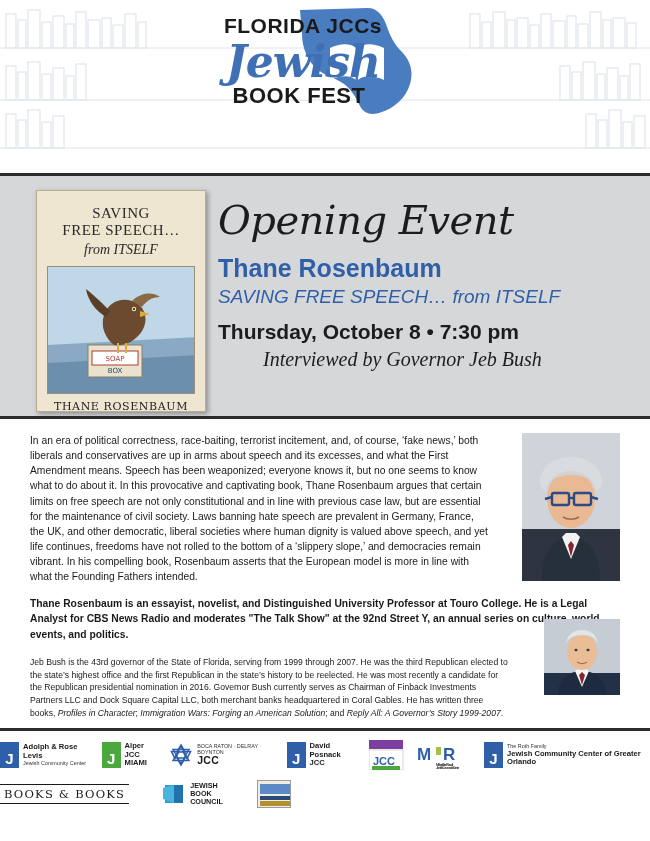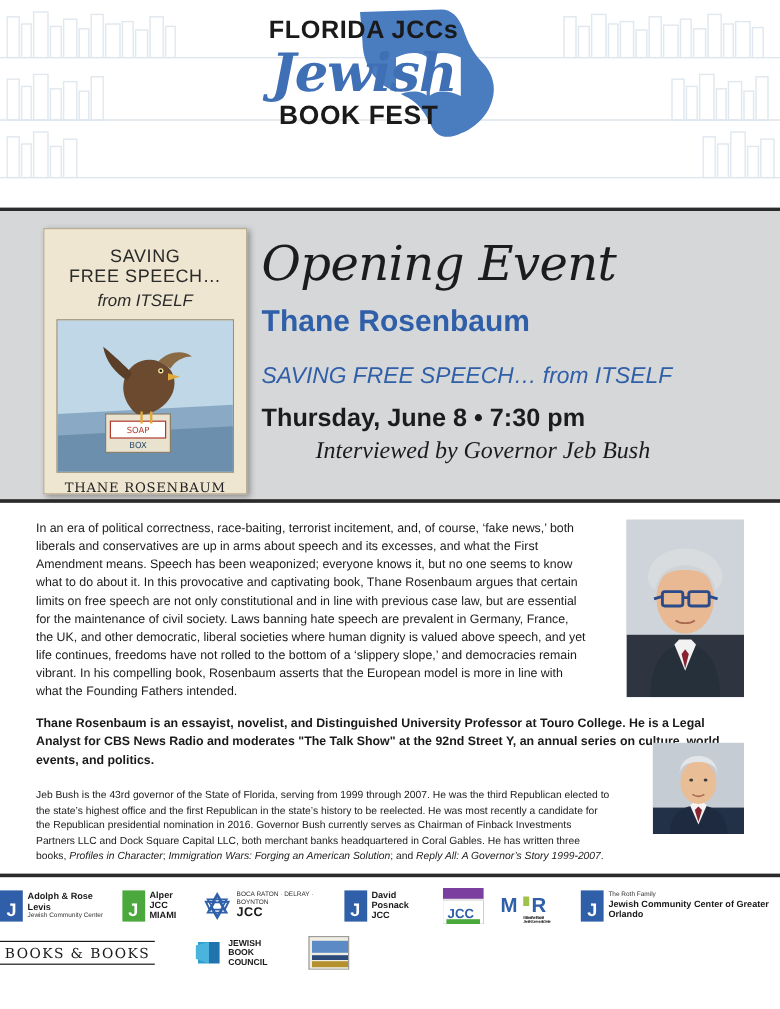--- a/index.html
+++ b/index.html
@@ -74,21 +74,21 @@
     position: absolute;
     left: 36px; top: 14px;
     width: 170px; height: 222px;
     background: #efe6d2;
     border: 1px solid #b9ad93;
     box-shadow: 2px 2px 5px rgba(0,0,0,0.35);
     overflow: hidden;
   }
   .bc-title {
     text-align: center;
-    font-family: Liberation Sans, sans-serif;
+    font-family: Liberation Serif, serif;
     color: #2a2a2a;
     padding-top: 14px;
   }
   .bc-t1 { font-size: 15px; letter-spacing: 0.5px; }
   .bc-t2 { font-size: 15px; letter-spacing: 0.5px; }
   .bc-t3 { font-style: italic; font-size: 14px; margin-top: 3px; }
   .bc-art {
     margin: 8px 10px 0 10px;
     height: 128px;
     position: relative;
@@ -122,21 +122,21 @@
     font-weight: bold;
     font-size: 25px;
     color: #2f5fa8;
     margin-top: 14px;
   }
   .book-title-italic {
     font-family: "Liberation Sans", sans-serif;
     font-style: italic;
     font-size: 19px;
     color: #2f5fa8;
-    margin-top: 20px;
+    margin-top: 3px;
   }
   .event-when {
     font-family: "Liberation Sans", sans-serif;
     font-weight: bold;
     font-size: 21px;
     color: #1c1c1c;
     margin-top: 12px;
   }
   .interviewed {
     font-family: Liberation Serif, serif;
@@ -378,21 +378,21 @@
       </svg>
     </div>
     <div class="bc-author">THANE ROSENBAUM</div>
 
   </div>
 
   <div class="hero-text">
     <div class="opening-event">Opening Event</div>
     <div class="speaker-name">Thane Rosenbaum</div>
     <div class="book-title-italic">SAVING FREE SPEECH… from ITSELF</div>
-    <div class="event-when">Thursday, June 8 • 7:30 pm</div>
+    <div class="event-when">Thursday, October 8 • 7:30 pm</div>
     <div class="interviewed">Interviewed by Governor Jeb Bush</div>
   </div>
 </div>
 
 <div class="content">
 
   <div class="headshot1">
     <svg viewBox="0 0 98 148" width="98" height="148">
       <rect width="98" height="148" fill="#cfd4da"></rect>
       <rect y="96" width="98" height="52" fill="#2e3440"></rect>

